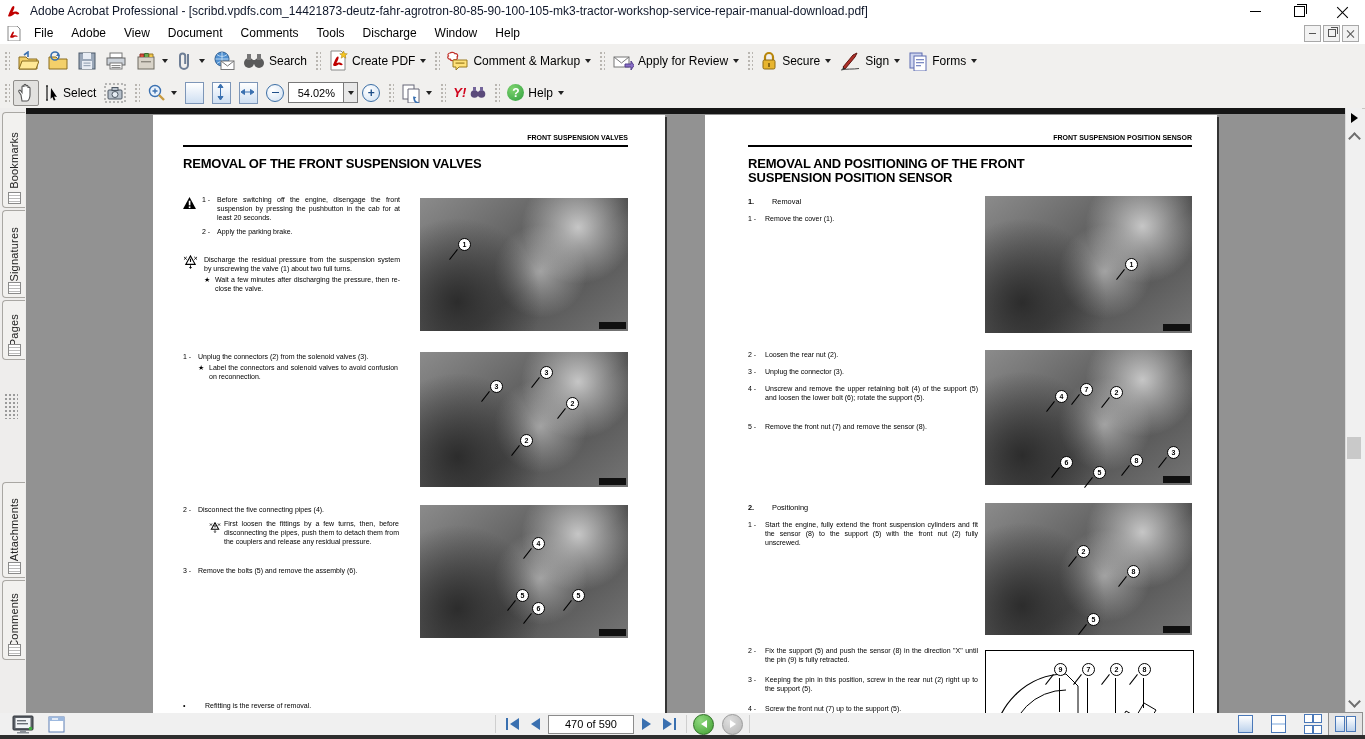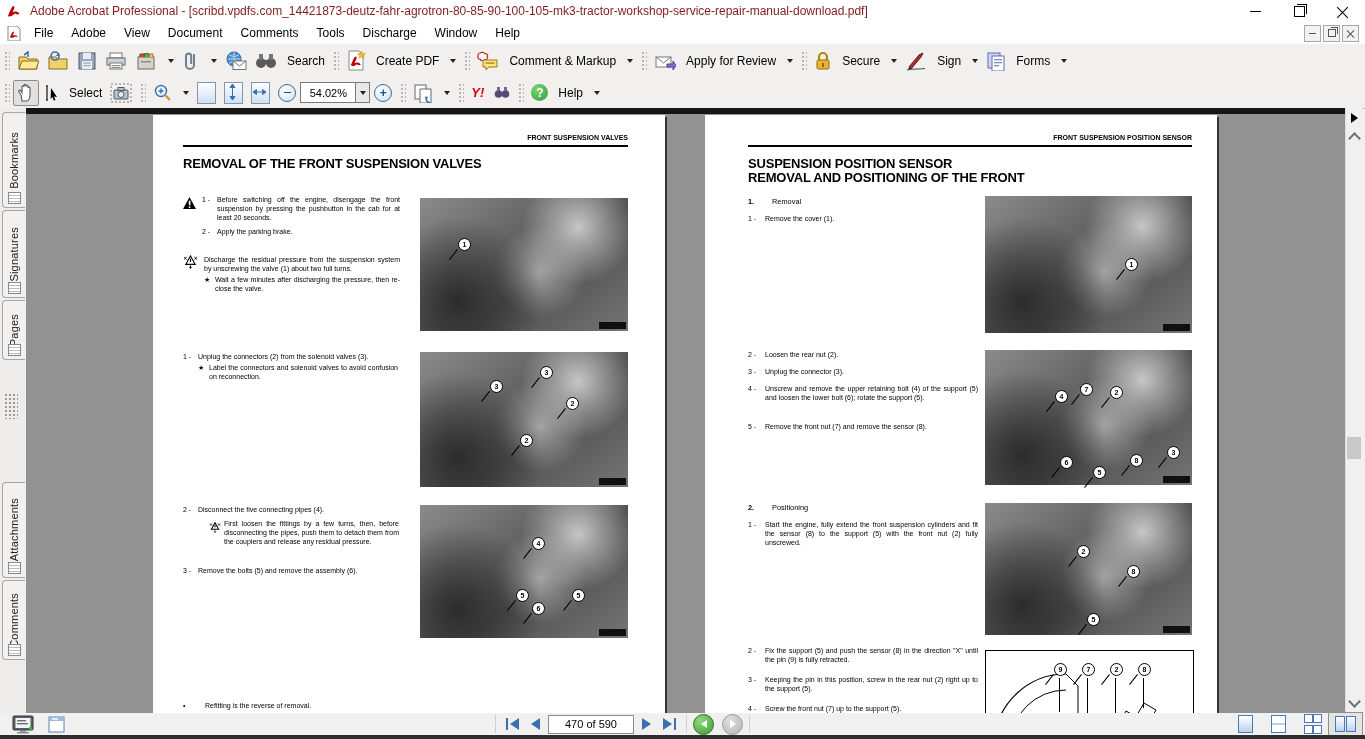--- a/index.html
+++ b/index.html
@@ -2,21 +2,21 @@
 <html><head>
 <meta charset="utf-8">
 <style>
   html,body{margin:0;padding:0}
   body{width:1365px;height:739px;position:relative;overflow:hidden;
        font-family:"Liberation Sans",sans-serif;background:#f0f0f0;
        -webkit-font-smoothing:antialiased}
   .abs{position:absolute}
   
   .titlebar{left:0;top:0;width:1365px;height:22px;background:#fff;display:flex;align-items:center}
-  .titletext{font-size:12px;color:#7f1d1d;margin-left:8px;white-space:nowrap}
+  .titletext{font-size:12px;color:#0f172a;margin-left:8px;white-space:nowrap}
   .winbtn{width:44px;height:22px;display:flex;align-items:center;justify-content:center}
   .glyph-min{width:11px;height:1px;background:#000}
   .glyph-max{width:9px;height:9px;border:1px solid #000;position:relative;background:#fff}
   .glyph-max:before{content:'';position:absolute;left:2px;top:-3px;width:9px;height:9px;border:1px solid #000;border-bottom:none;border-left:none}
   .glyph-x{position:relative;width:12px;height:12px}
   .glyph-x:before,.glyph-x:after{content:'';position:absolute;left:5px;top:0;width:1px;height:15px;background:#000}
   .glyph-x:before{transform:rotate(45deg)}.glyph-x:after{transform:rotate(-45deg)}
   
   .menubar{left:0;top:22px;width:1365px;height:22px;background:#fff;border-bottom:1px solid #dcdcdc;display:flex;align-items:center;font-size:12px}
   .menuitem{padding:2px 9px;color:#000}
@@ -24,21 +24,21 @@
   .dg-min{width:7px;height:1px;background:#555}
   .dg-max{width:6px;height:6px;border:1px solid #555;position:relative}
   .dg-max:before{content:'';position:absolute;left:2px;top:-3px;width:6px;height:6px;border:1px solid #555;border-bottom:none;border-left:none}
   .dg-x{position:relative;width:8px;height:8px}
   .dg-x:before,.dg-x:after{content:'';position:absolute;left:3.5px;top:0;width:1px;height:10px;background:#555}
   .dg-x:before{transform:rotate(45deg)}.dg-x:after{transform:rotate(-45deg)}
   
   .toolbar1{left:0;top:44px;width:1365px;height:33px;background:#f1f0ee;border-bottom:1px solid #d8d5d1;display:flex;align-items:center}
   .toolbar2{left:0;top:77px;width:1365px;height:31px;background:#f1f0ee;border-bottom:1px solid #c9c6c2;display:flex;align-items:center}
   .grip{width:7px;height:22px;margin:0 3px;background-image:radial-gradient(#b9b6b1 1px,transparent 1.1px);background-size:4px 4px;background-position:1px 1px}
-  .tb{display:flex;align-items:center;height:26px;padding:0 4px;gap:10px;font-size:12px;color:#000;white-space:nowrap}
+  .tb{display:flex;align-items:center;height:26px;padding:0 4px;gap:4px;font-size:12px;color:#000;white-space:nowrap}
   .tb2{height:24px}
   .dd{width:0;height:0;border-left:3.5px solid transparent;border-right:3.5px solid transparent;border-top:4px solid #222;margin-left:1px}
   .pressed{background:#e2e1df;border:1px solid #8f8d8a;border-radius:2px;padding:0 3px}
   .combo{width:54px;height:19px;background:#fff;border:1px solid #7a7a7a;font-size:11px;display:flex;align-items:center;justify-content:center}
   .combodd{width:13px;height:19px;border:1px solid #7a7a7a;border-left:none;background:#e8e8e8;display:flex;align-items:center;justify-content:center}
   .circlebtn{width:16px;height:16px;border-radius:50%;border:1.5px solid #3b6ea5;background:radial-gradient(circle at 35% 30%,#fff,#cfe0f2);display:flex;align-items:center;justify-content:center;color:#1d4e89;font-weight:bold;font-size:12px;line-height:1}
   .fitbtn{width:17px;height:20px;border:1px solid #7d96b8;background:linear-gradient(#ffffff,#cfdff2);position:relative}
   
   .tabstrip{left:0;top:108px;width:26px;height:605px;background:#eeedec;border-right:1px solid #b5b2ae}
   .navtab{position:absolute;left:2px;width:22px;background:#f2f1ef;border:1px solid #a9a7a3;border-right:none;border-radius:4px 0 0 4px;display:flex;align-items:center;justify-content:center}
@@ -516,22 +516,22 @@
       <div class="co" style="left:112px;top:97px">6</div>
       <div class="co" style="left:152px;top:84px">5</div>
       <div class="refbox"></div>
     </div>
   </div>
 
   <div class="page" style="left:679px">
     <div class="abs pghead" style="left:43px;top:19px;width:444px;text-align:right">FRONT SUSPENSION POSITION SENSOR</div>
     <div class="rule" style="left:43px;top:30px;width:444px"></div>
     <div class="abs h1" style="left:43px;top:42px;width:444px">
+      <div>REMOVAL AND POSITIONING OF THE FRONT</div>
       <div>SUSPENSION POSITION SENSOR</div>
-      <div>REMOVAL AND POSITIONING OF THE FRONT</div>
     </div>
 
     <div class="abs step" style="left:43px;top:82px;width:230px">
       <span class="secnum">1.</span>
       <span class="sechead">Removal</span>
     </div>
     <div class="abs step" style="left:43px;top:99px;width:230px">
       <span class="num" style="width:17px">1 -</span>
       <span class="bodytxt" style="flex:1">Remove the cover (1).</span>
     </div>

